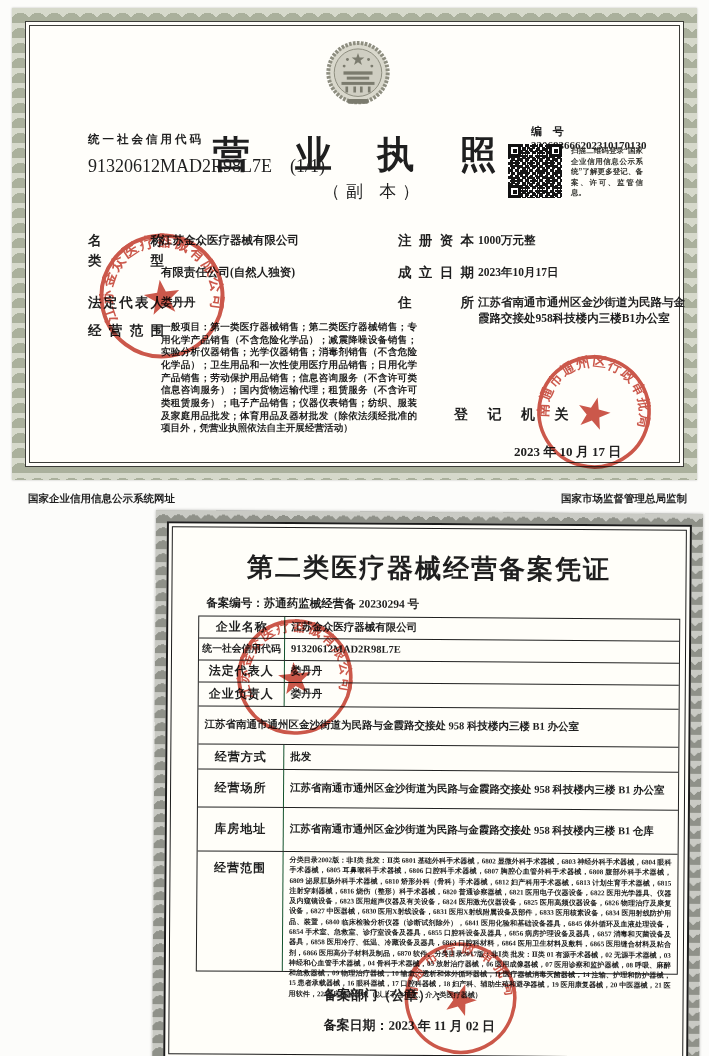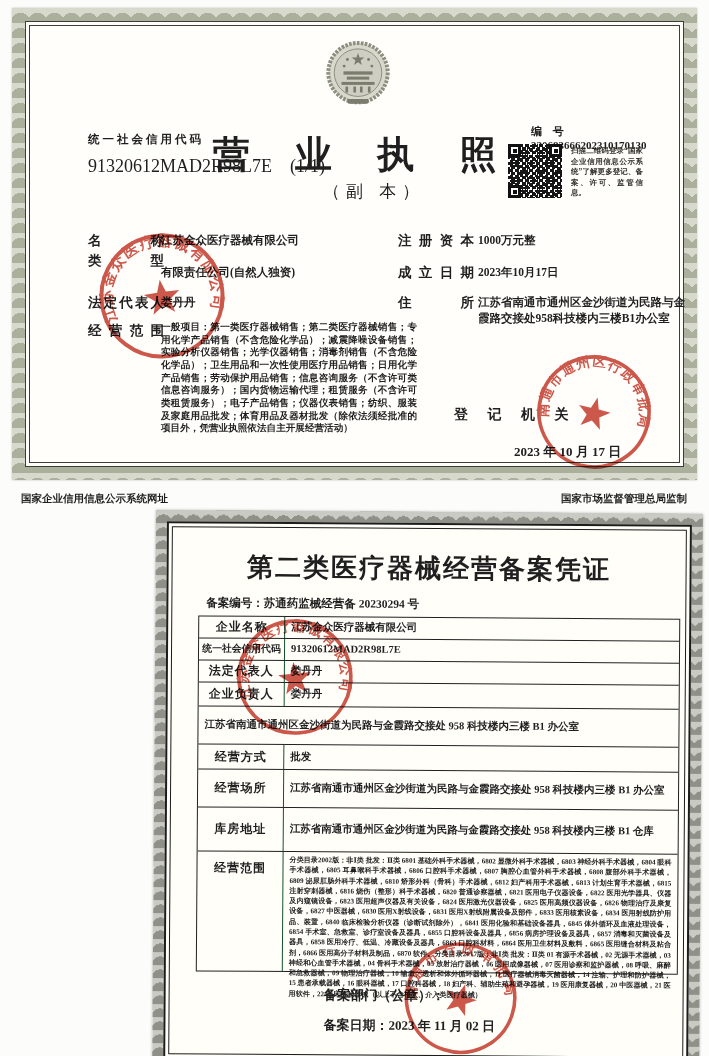--- a/index.html
+++ b/index.html
@@ -64,21 +64,21 @@
     font-family:"Liberation Serif",serif;}
   .seal-star{fill:#c23a2c;}
   .seal-a{left:70px;top:208px;width:132px;height:132px;transform:rotate(-8deg);}
   .seal-b{left:508px;top:330px;width:120px;height:120px;transform:rotate(14deg);}
   .seal-c{left:66px;top:92px;width:122px;height:122px;transform:rotate(-6deg);}
   .seal-d{left:236px;top:414px;width:118px;height:118px;transform:rotate(18deg);}
 
   
   .between-row{position:absolute;left:0;top:492px;width:709px;height:18px;
     font-size:10.5px;font-weight:bold;}
-  .between-row .left{position:absolute;left:21px;}
+  .between-row .left{position:absolute;left:28px;}
   .between-row .right{position:absolute;right:22px;}
 
   
   .doc2{
     position:absolute;left:156px;top:512px;width:547px;height:560px;
     background:
       radial-gradient(circle at 50% 100%, #8f9189 0 58%, #c9cac4 58% 100%);
     background-size:15px 13px;
     padding:11px;box-sizing:border-box;transform:rotate(.4deg);transform-origin:top center;
     box-shadow:0 0 3px rgba(0,0,0,.3);

